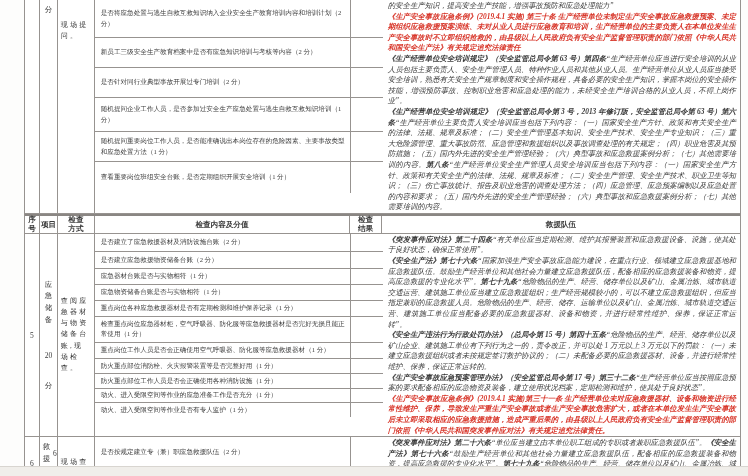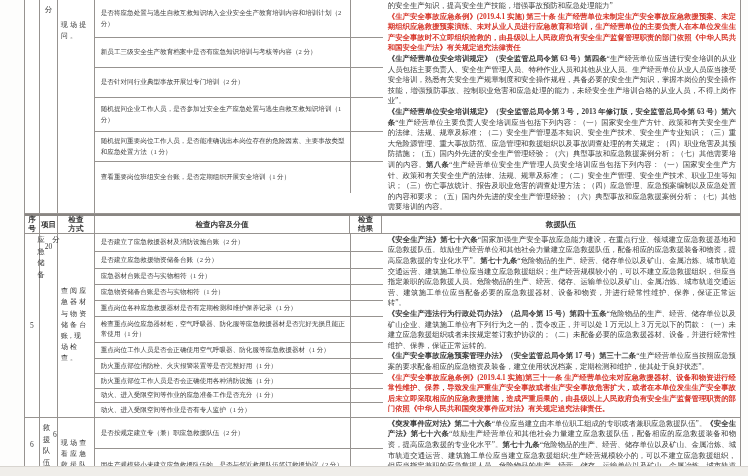--- a/index.html
+++ b/index.html
@@ -15,34 +15,34 @@
     border-left:1px solid var(--border); border-right:1px solid var(--border);
     background:#fff;
   }
   .section, .hdr { display:flex; width:100%; }
   .section { border-bottom:1px solid var(--border); }
   .hdr { border-top:2px solid #8a8683; border-bottom:1px solid var(--border); height:20px; }
   .c-num   { width:15px; border-right:1px solid var(--border); display:flex; justify-content:center; font-size:7.5px; }
   .c-proj  { width:18px; border-right:1px solid var(--border); display:flex; justify-content:center; font-size:7.5px; }
   .c-method{ width:37px; border-right:1px solid var(--border); font-size:7px; padding:20px 3px; letter-spacing:2.2px; line-height:1.6; word-break:break-all; }
   .c-rows  { width:288px; display:flex; flex-direction:column; }
-  .c-basis { width:359px; font-size:7.4px; line-height:10.6px; padding:1px 4px 0 5px; text-align:justify; overflow:hidden; }
+  .c-basis { width:359px; font-size:7.4px; line-height:10.6px; padding:1px 4px 0 5px; text-align:justify; overflow:hidden;font-style:italic; }
   .row { display:flex; border-bottom:1px solid var(--border); }
   .row:last-child { border-bottom:none; }
   .cell-t { width:256px; border-right:1px solid var(--border); display:flex; align-items:center;
             padding:1px 4px 1px 6px; font-size:6.6px; line-height:1.55; }
   .cell-r { width:32px; }
   .hdr .hc { display:flex; align-items:center; justify-content:center; font-weight:700; font-size:7.6px; line-height:1.25; text-align:center; }
   .hc-num{width:15px;border-right:1px solid var(--border);} .hc-proj{width:18px;border-right:1px solid var(--border);}
   .hc-method{width:37px;border-right:1px solid var(--border);} .hc-content{width:256px;border-right:1px solid var(--border);}
   .hc-result{width:32px;border-right:1px solid var(--border);} .hc-basis{width:359px;}
   .vstack { width:16px; word-break:break-all; text-align:center; }
   .vert { display:block; width:1em; margin:0 auto; word-break:break-all; text-align:center; line-height:1.55; }
   .score { display:block; text-align:center; margin-top:7px; line-height:1.5; }
-  .v-center { display:flex; flex-direction:row; justify-content:center; }
+  .v-center { display:flex; flex-direction:column; justify-content:center;gap:18px; }
   .v-top { padding-top:4px; }
   .num-center { align-items:center; }
   .num-low { align-items:flex-start; padding-top:22px; }
   .para { margin:0; }
   .seg-b { font-weight:700; }
   .seg-rb { font-weight:700; color:var(--red); }
   .m-center { display:flex; flex-direction:column; justify-content:center; }
   .m-center .m-inner { letter-spacing:2.2px; }
   
   .h38{height:38px}.h34{height:34px}.h31{height:31px}.h30{height:30px}.h32{height:32px}
@@ -164,20 +164,21 @@
         <div class="row h14">
             <div class="cell-t">动火、进入受限空间等作业的应急准备工作是否充分（1 分）</div>
             <div class="cell-r"></div>
           </div>
         <div class="row h14">
             <div class="cell-t">动火、进入受限空间等作业是否有专人监护（1 分）</div>
             <div class="cell-r"></div>
           </div>
       </div>
       <div class="c-basis">
+          <div class="para"><span class="seg-b">《突发事件应对法》第二十四条</span><span class="seg-n">“有关单位应当定期检测、维护其报警装置和应急救援设备、设施，使其处于良好状态，确保正常使用”。</span></div>
           <div class="para"><span class="seg-b">《安全生产法》第七十六条</span><span class="seg-n">“国家加强生产安全事故应急能力建设，在重点行业、领域建立应急救援基地和应急救援队伍。鼓励生产经营单位和其他社会力量建立应急救援队伍，配备相应的应急救援装备和物资，提高应急救援的专业化水平”。</span><span class="seg-b">第七十九条</span><span class="seg-n">“危险物品的生产、经营、储存单位以及矿山、金属冶炼、城市轨道交通运营、建筑施工单位应当建立应急救援组织；生产经营规模较小的，可以不建立应急救援组织，但应当指定兼职的应急救援人员。危险物品的生产、经营、储存、运输单位以及矿山、金属冶炼、城市轨道交通运营、建筑施工单位应当配备必要的应急救援器材、设备和物资，并进行经常性维护、保养，保证正常运转”。</span></div>
           <div class="para"><span class="seg-b">《安全生产违法行为行政处罚办法》（总局令第 15 号）第四十五条</span><span class="seg-n">“危险物品的生产、经营、储存单位以及矿山企业、建筑施工单位有下列行为之一的，责令改正，并可以处 1 万元以上 3 万元以下的罚款：（一）未建立应急救援组织或者未按规定签订救护协议的；（二）未配备必要的应急救援器材、设备，并进行经常性维护、保养，保证正常运转的。</span></div>
           <div class="para"><span class="seg-b">《生产安全事故应急预案管理办法》（安全监管总局令第 17 号）第三十二条</span><span class="seg-n">“生产经营单位应当按照应急预案的要求配备相应的应急物资及装备，建立使用状况档案，定期检测和维护，使其处于良好状态”。</span></div>
           <div class="para"><span class="seg-rb">《生产安全事故应急条例》(2019.4.1 实施)第三十一条  生产经营单位未对应急救援器材、设备和物资进行经常性维护、保养，导致发生严重生产安全事故或者生产安全事故危害扩大，或者在本单位发生生产安全事故后未立即采取相应的应急救援措施，造成严重后果的，由县级以上人民政府负有安全生产监督管理职责的部门依照《中华人民共和国突发事件应对法》有关规定追究法律责任。</span></div>
         </div>
     </div>
 
     <div class="section">
       <div class="c-num num-low">
           <span>6</span>

